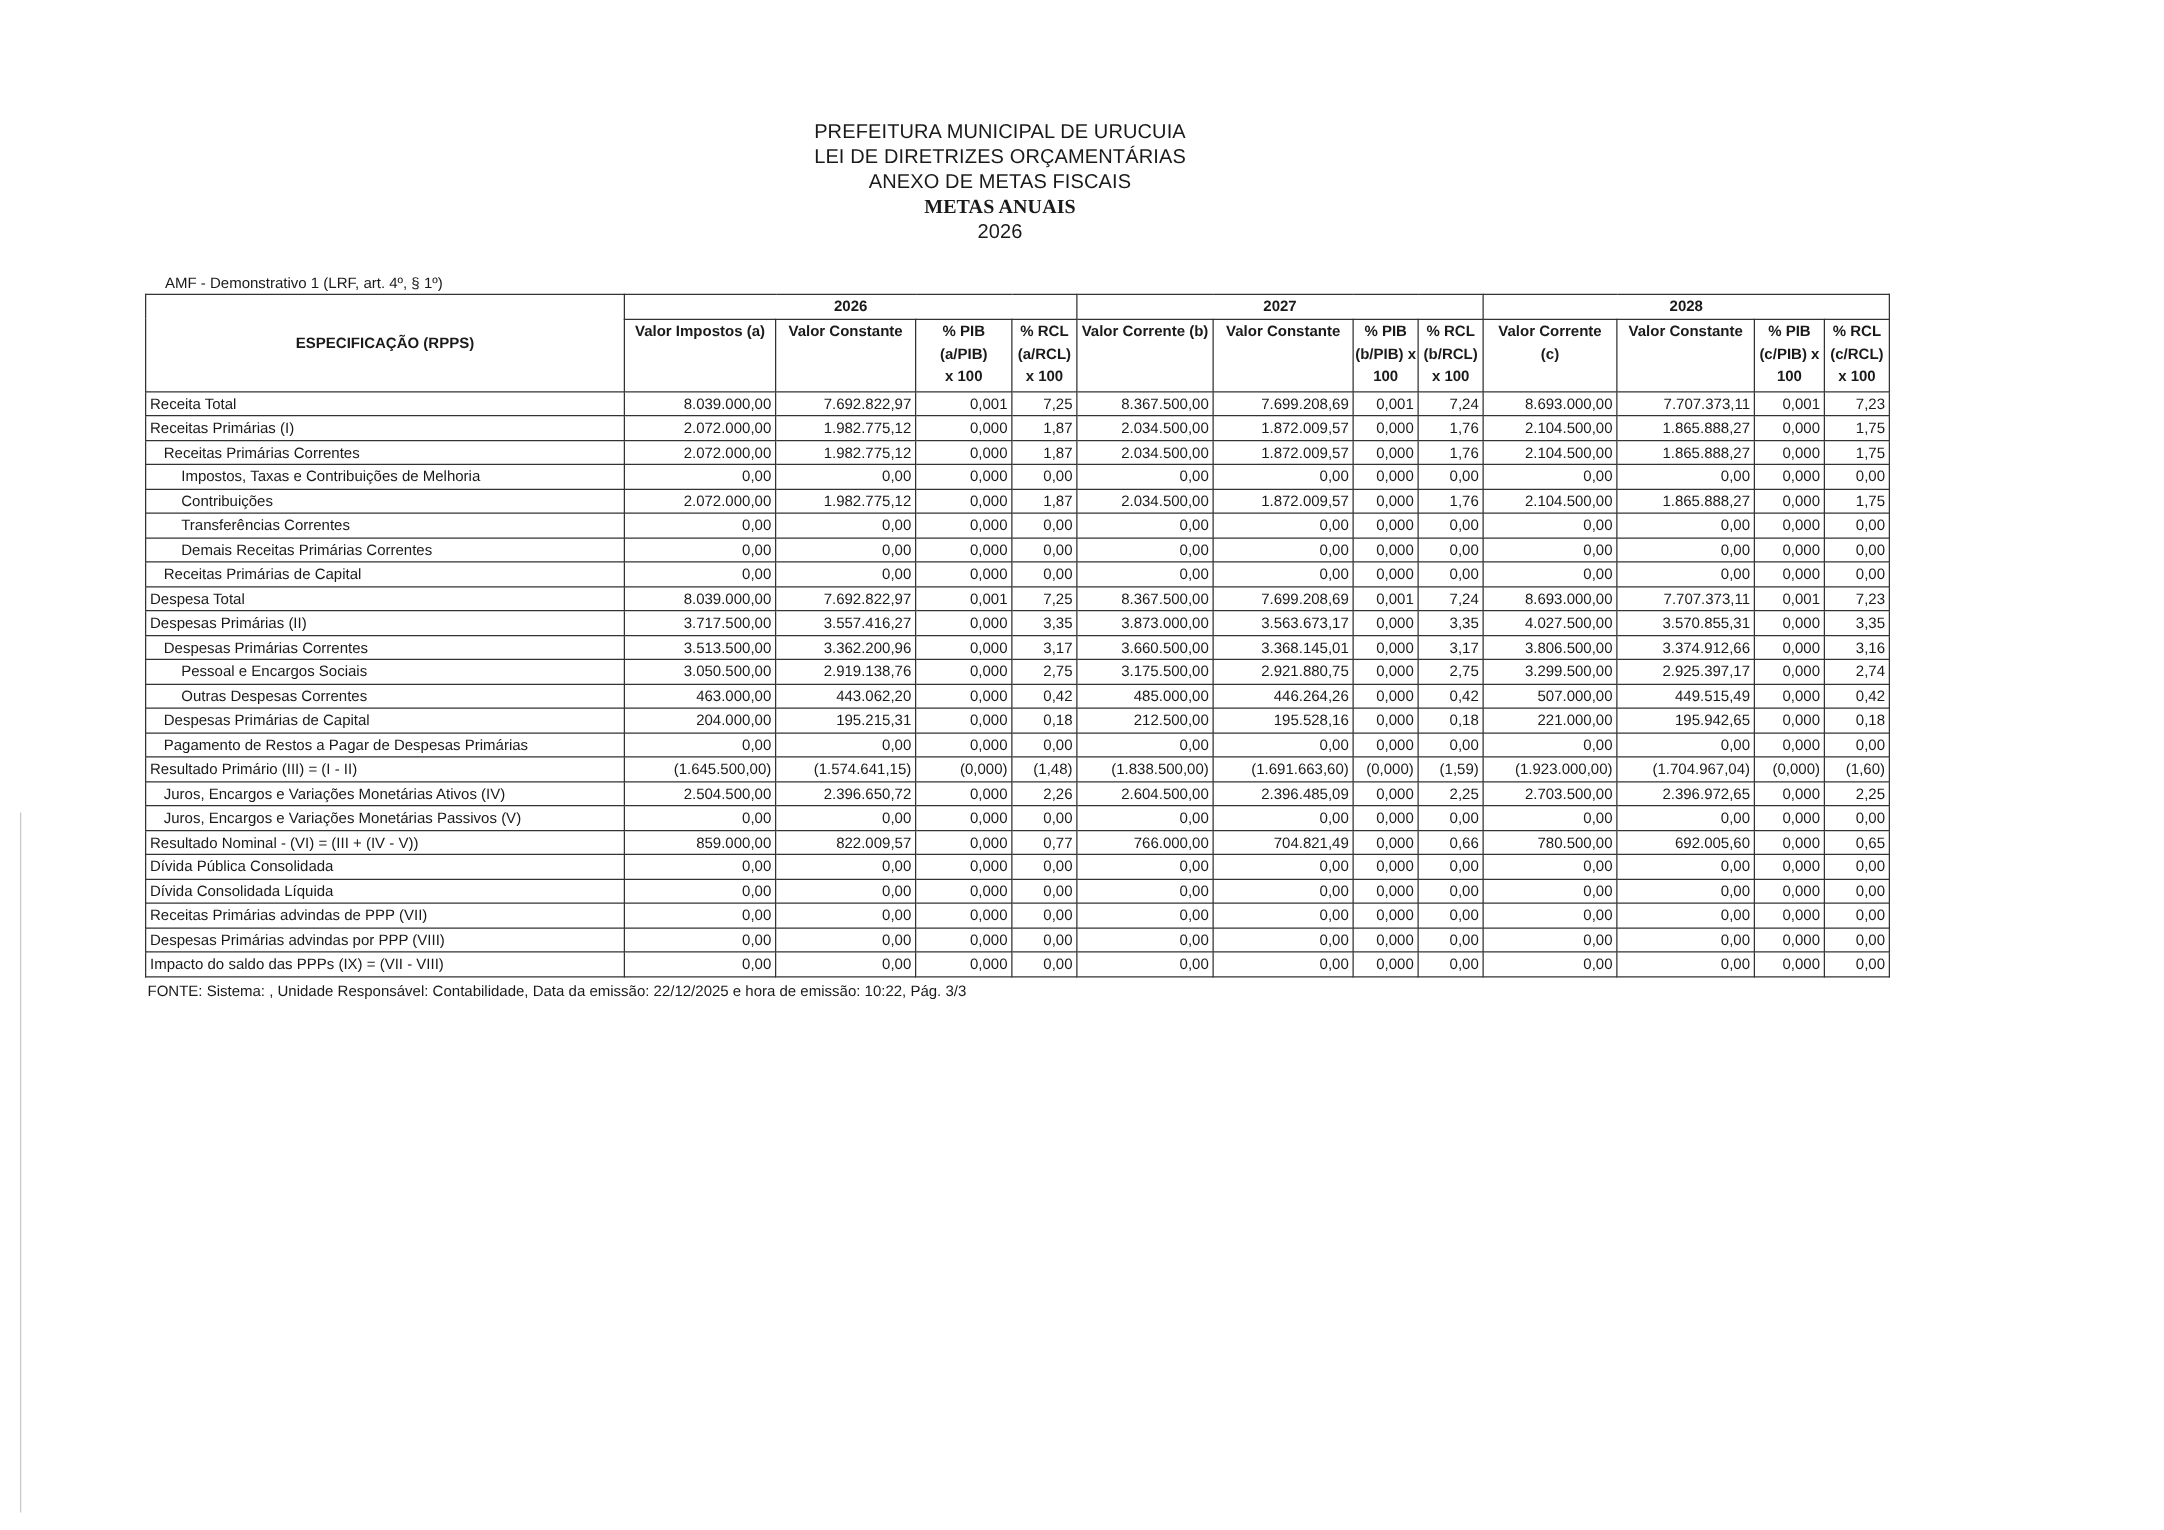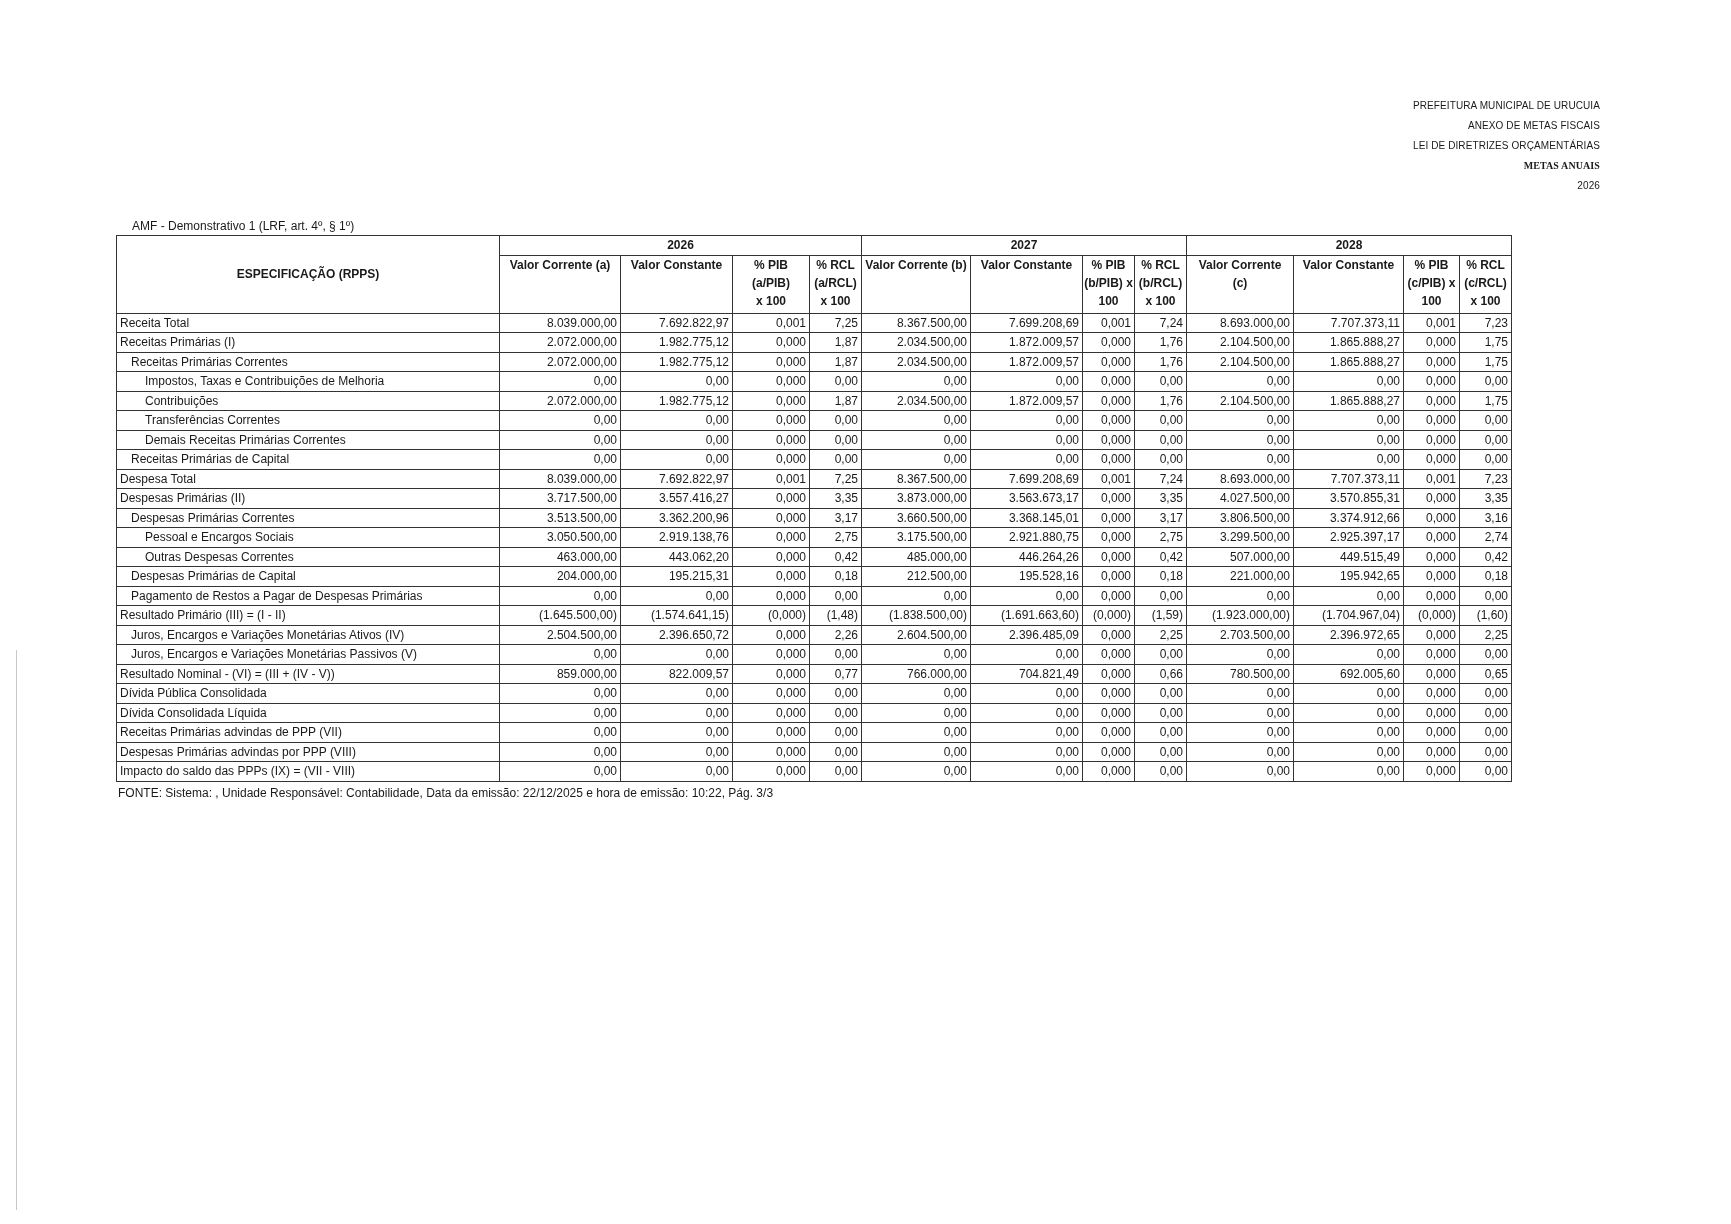--- a/index.html
+++ b/index.html
@@ -1,20 +1,20 @@
 <!DOCTYPE html>
 <html><head>
 <meta charset="utf-8">
 <style>
   html, body { margin: 0; padding: 0; background: #ffffff; }
   body { width: 1731px; height: 1224px; position: relative; overflow: hidden;
          font-family: "Liberation Sans", sans-serif; color: #1a1a1a; }
   .left-rule { position: absolute; left: 16px; top: 650px; width: 1px; height: 560px; background: #c8c8c8; }
-  .header { position: absolute; left: 0; top: 96px; width: 1600px; text-align: right;
-            font-size: 10px; line-height: 20px; letter-spacing: 0.1px; }
+  .header { position: absolute; left: 0; top: 96px; width: 1600px; text-align: center;
+            font-size: 16px; line-height: 20px; letter-spacing: 0.1px; }
   .header .bold { font-weight: bold; font-family: Liberation Serif, serif; }
   .demo-label { position: absolute; left: 132px; top: 219px; font-size: 12px; }
   table.metas { position: absolute; left: 116px; top: 235px; border-collapse: collapse;
                 font-size: 12px; table-layout: fixed; }
   table.metas td, table.metas th { border: 1px solid #333; padding: 0 3px; height: 18.5px;
                 white-space: nowrap; overflow: hidden; }
   table.metas { border: 1.5px solid #222; }
   th { font-weight: bold; font-size: 12px; vertical-align: top; text-align: center; line-height: 18px; }
   th.year { height: 18px; vertical-align: middle; }
   th.spec { vertical-align: middle; }
@@ -24,22 +24,22 @@
   .ind2 { padding-left: 28px !important; }
   .footer { position: absolute; left: 118px; top: 786px; font-size: 12px; }
 </style>
 </head>
 <body>
 
 <div class="left-rule"></div>
 
 <div class="header">
   <div>PREFEITURA MUNICIPAL DE URUCUIA</div>
+  <div>LEI DE DIRETRIZES ORÇAMENTÁRIAS</div>
   <div>ANEXO DE METAS FISCAIS</div>
-  <div>LEI DE DIRETRIZES ORÇAMENTÁRIAS</div>
   <div class="bold">METAS ANUAIS</div>
   <div>2026</div>
 </div>
 
 <div class="demo-label">AMF - Demonstrativo 1 (LRF, art. 4º, § 1º)</div>
 
 <table class="metas">
   <colgroup>
     <col style="width:383px">
     <col style="width:121px">
@@ -56,21 +56,21 @@
       <col style="width:52px">
   </colgroup>
   <thead>
     <tr>
       <th class="spec" rowspan="2">ESPECIFICAÇÃO (RPPS)</th>
       <th class="year" colspan="4">2026</th>
       <th class="year" colspan="4">2027</th>
       <th class="year" colspan="4">2028</th>
     </tr>
     <tr id="subheader-row" style="height:58px;">
-        <th style="white-space: normal;">Valor Corrente (a)</th>
+        <th style="white-space: normal;">Valor Impostos (a)</th>
         <th style="white-space: normal;">Valor Constante</th>
         <th style="white-space: normal; padding: 0px 19px;">% PIB (a/PIB) x 100</th>
         <th style="white-space: normal; padding: 0px 1px;">% RCL (a/RCL) x 100</th>
         <th style="white-space: normal;">Valor Corrente (b)</th>
         <th style="white-space: normal;">Valor Constante</th>
         <th style="white-space: normal; padding: 0px 1px;">% PIB (b/PIB) x 100</th>
         <th style="white-space: normal; padding: 0px 1px;">% RCL (b/RCL) x 100</th>
         <th style="white-space: normal;">Valor Corrente (c)</th>
         <th style="white-space: normal;">Valor Constante</th>
         <th style="white-space: normal; padding: 0px 1px;">% PIB (c/PIB) x 100</th>

